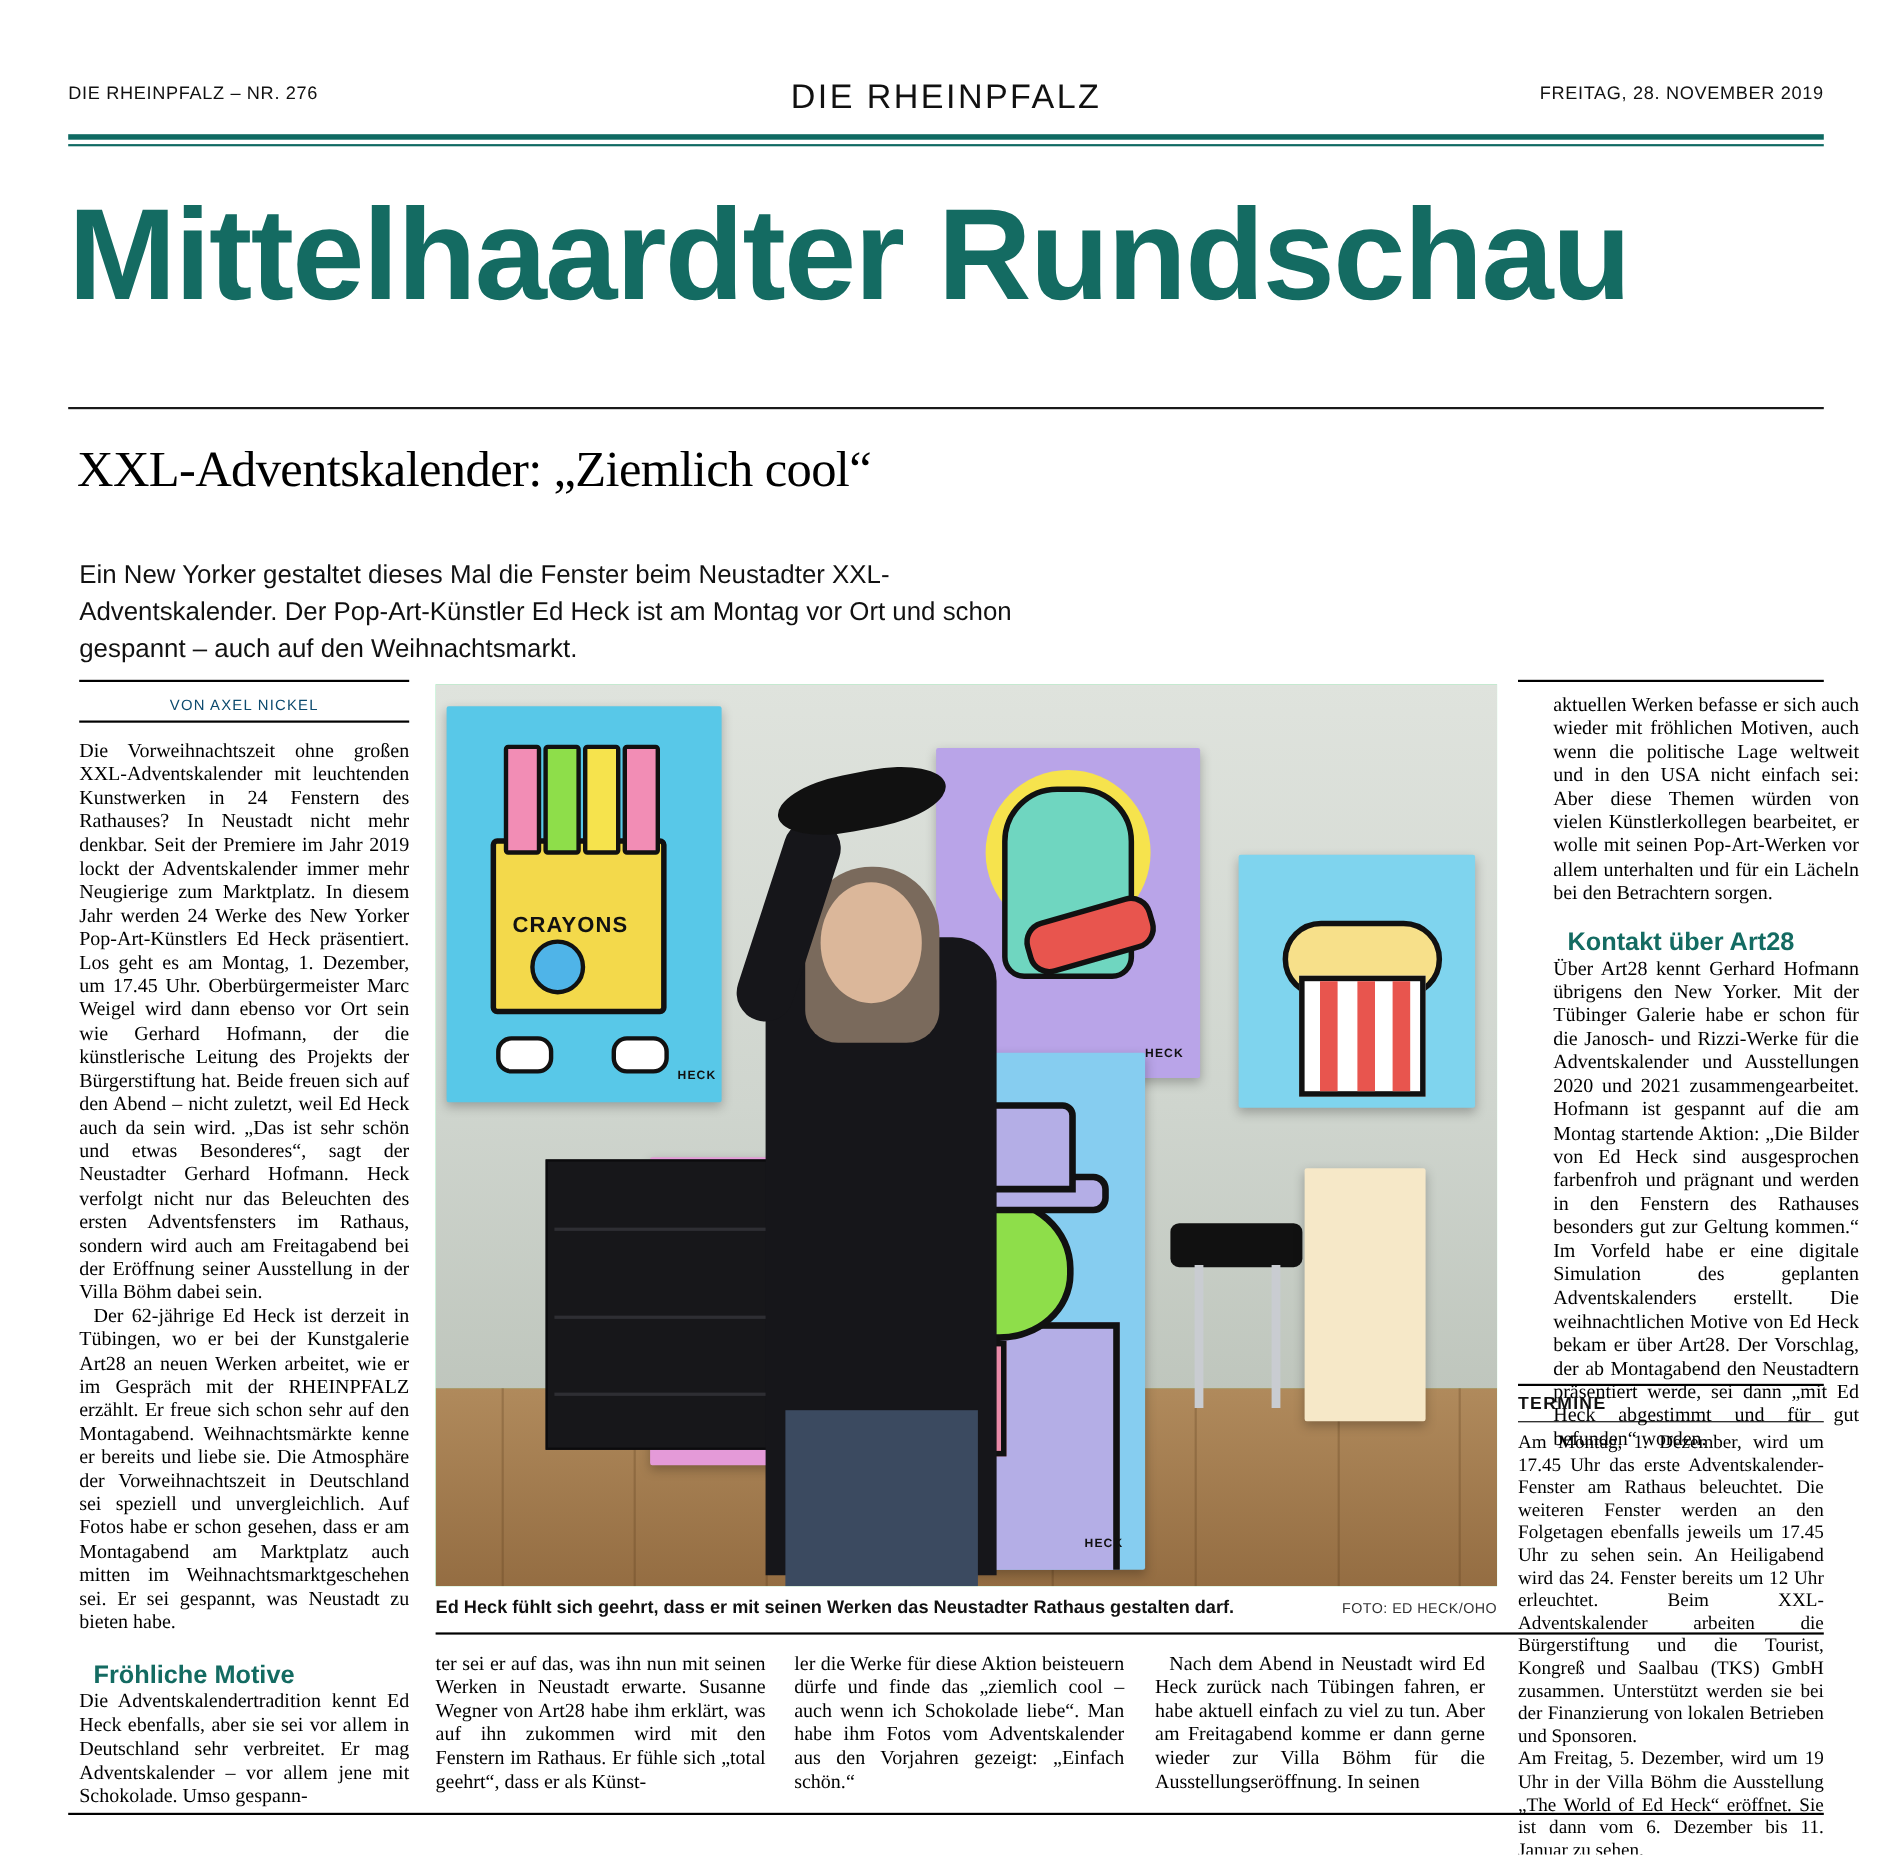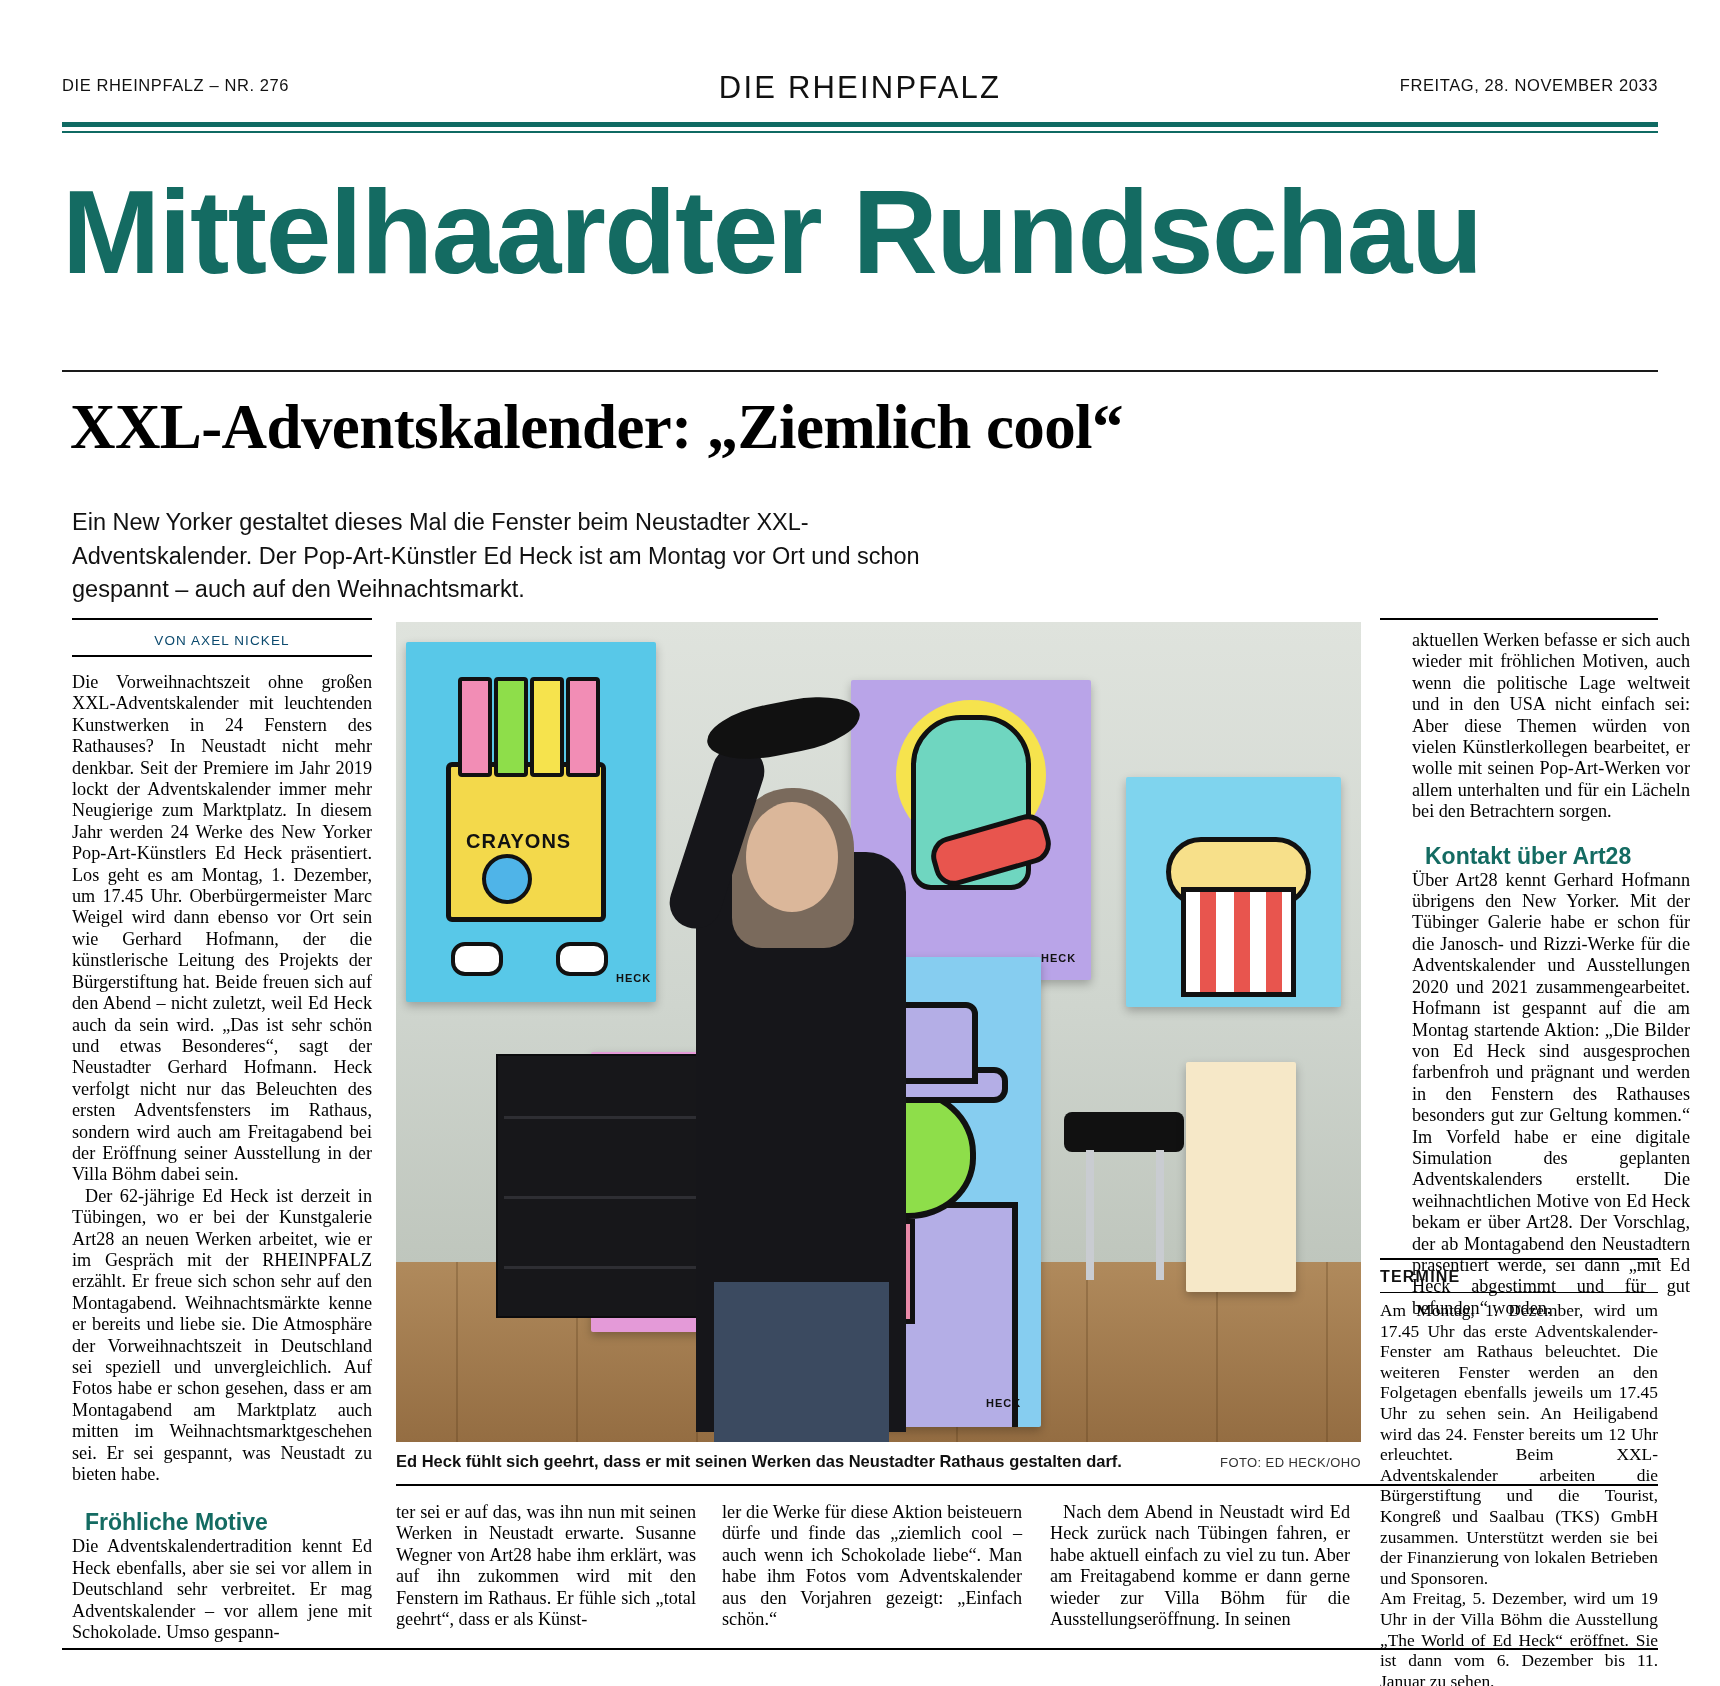--- a/index.html
+++ b/index.html
@@ -97,22 +97,22 @@
     background: #1a1a1a;
   }
 
   
   .headline {
     position: absolute;
     left: 70px;
     top: 392px;
     width: 1590px;
     font-family: "Liberation Serif", serif;
-    font-weight: bold;
-    font-size: 63px;
+    font-weight: normal;
+    font-size: 46px;
     line-height: 70px;
     letter-spacing: -0.6px;
     color: #000;
   }
   .standfirst {
     position: absolute;
     left: 72px;
     top: 506px;
     width: 860px;
     font-family: "Liberation Sans", sans-serif;
@@ -369,21 +369,21 @@
   }
 </style>
 </head>
 <body>
 
 <div class="page">
 
   <div class="masthead">
     <div class="masthead-left">DIE RHEINPFALZ – NR. 276</div>
     <div class="masthead-center">DIE RHEINPFALZ</div>
-    <div class="masthead-right">FREITAG, 28. NOVEMBER 2033</div>
+    <div class="masthead-right">FREITAG, 28. NOVEMBER 2019</div>
   </div>
   <div class="rule-thick" id="rule1"></div>
   <div class="rule-thin" id="rule2"></div>
 
   <div class="section-title">Mittelhaardter Rundschau</div>
   <div id="rule3"></div>
 
   <div class="headline">XXL-Adventskalender: „Ziemlich cool“</div>
   <div class="standfirst">Ein New Yorker gestaltet dieses Mal die Fenster beim Neustadter XXL-Adventskalender. Der Pop-Art-Künstler Ed Heck ist am Montag vor Ort und schon gespannt – auch auf den Weihnachtsmarkt.</div>
 

